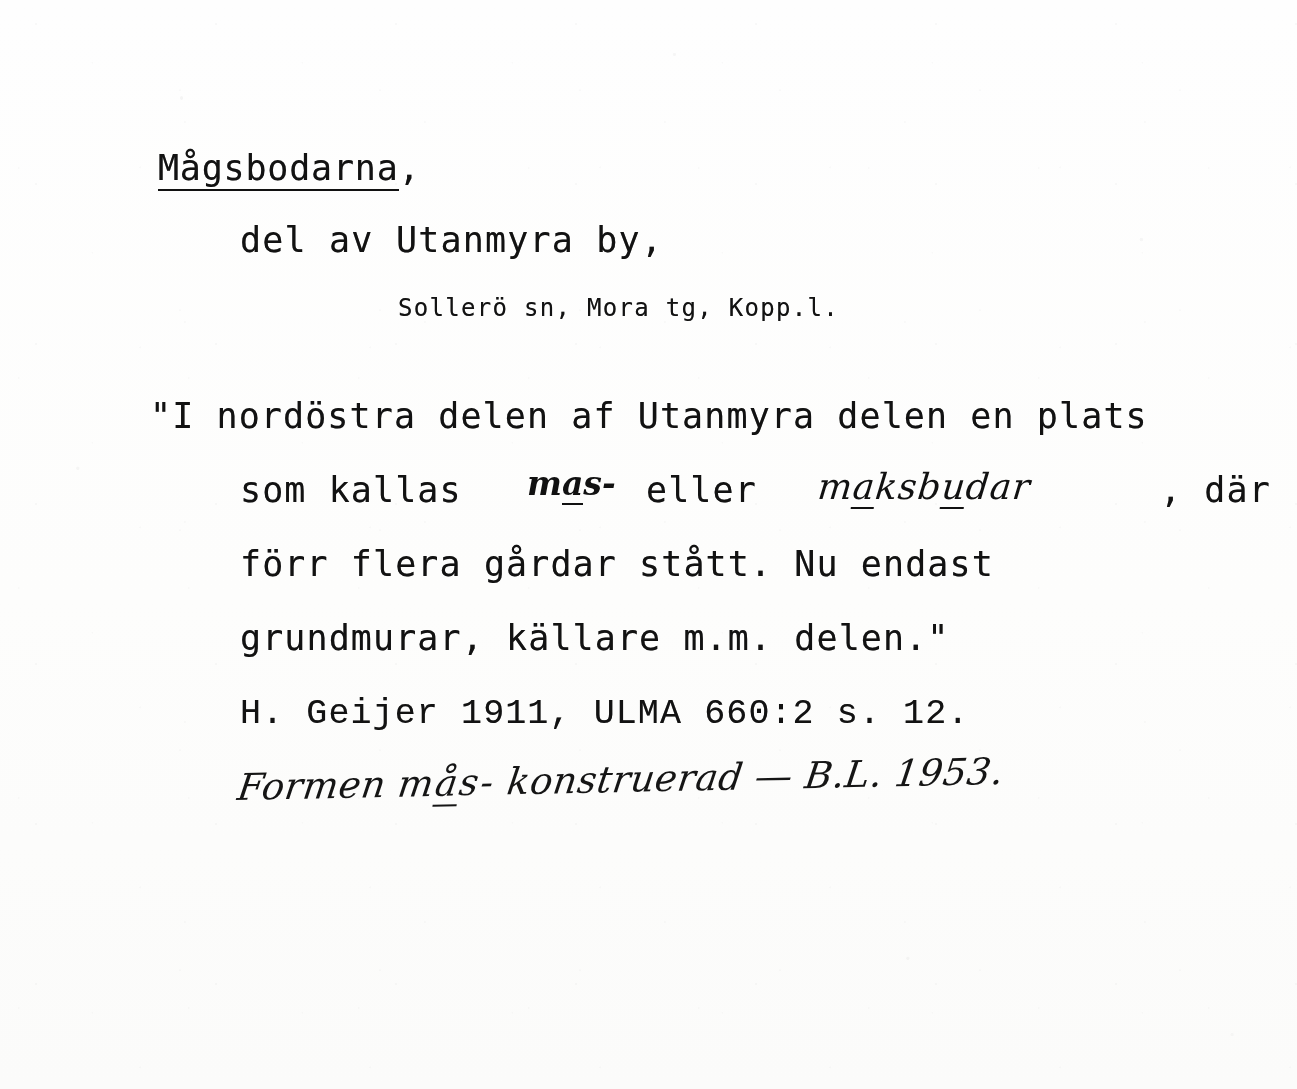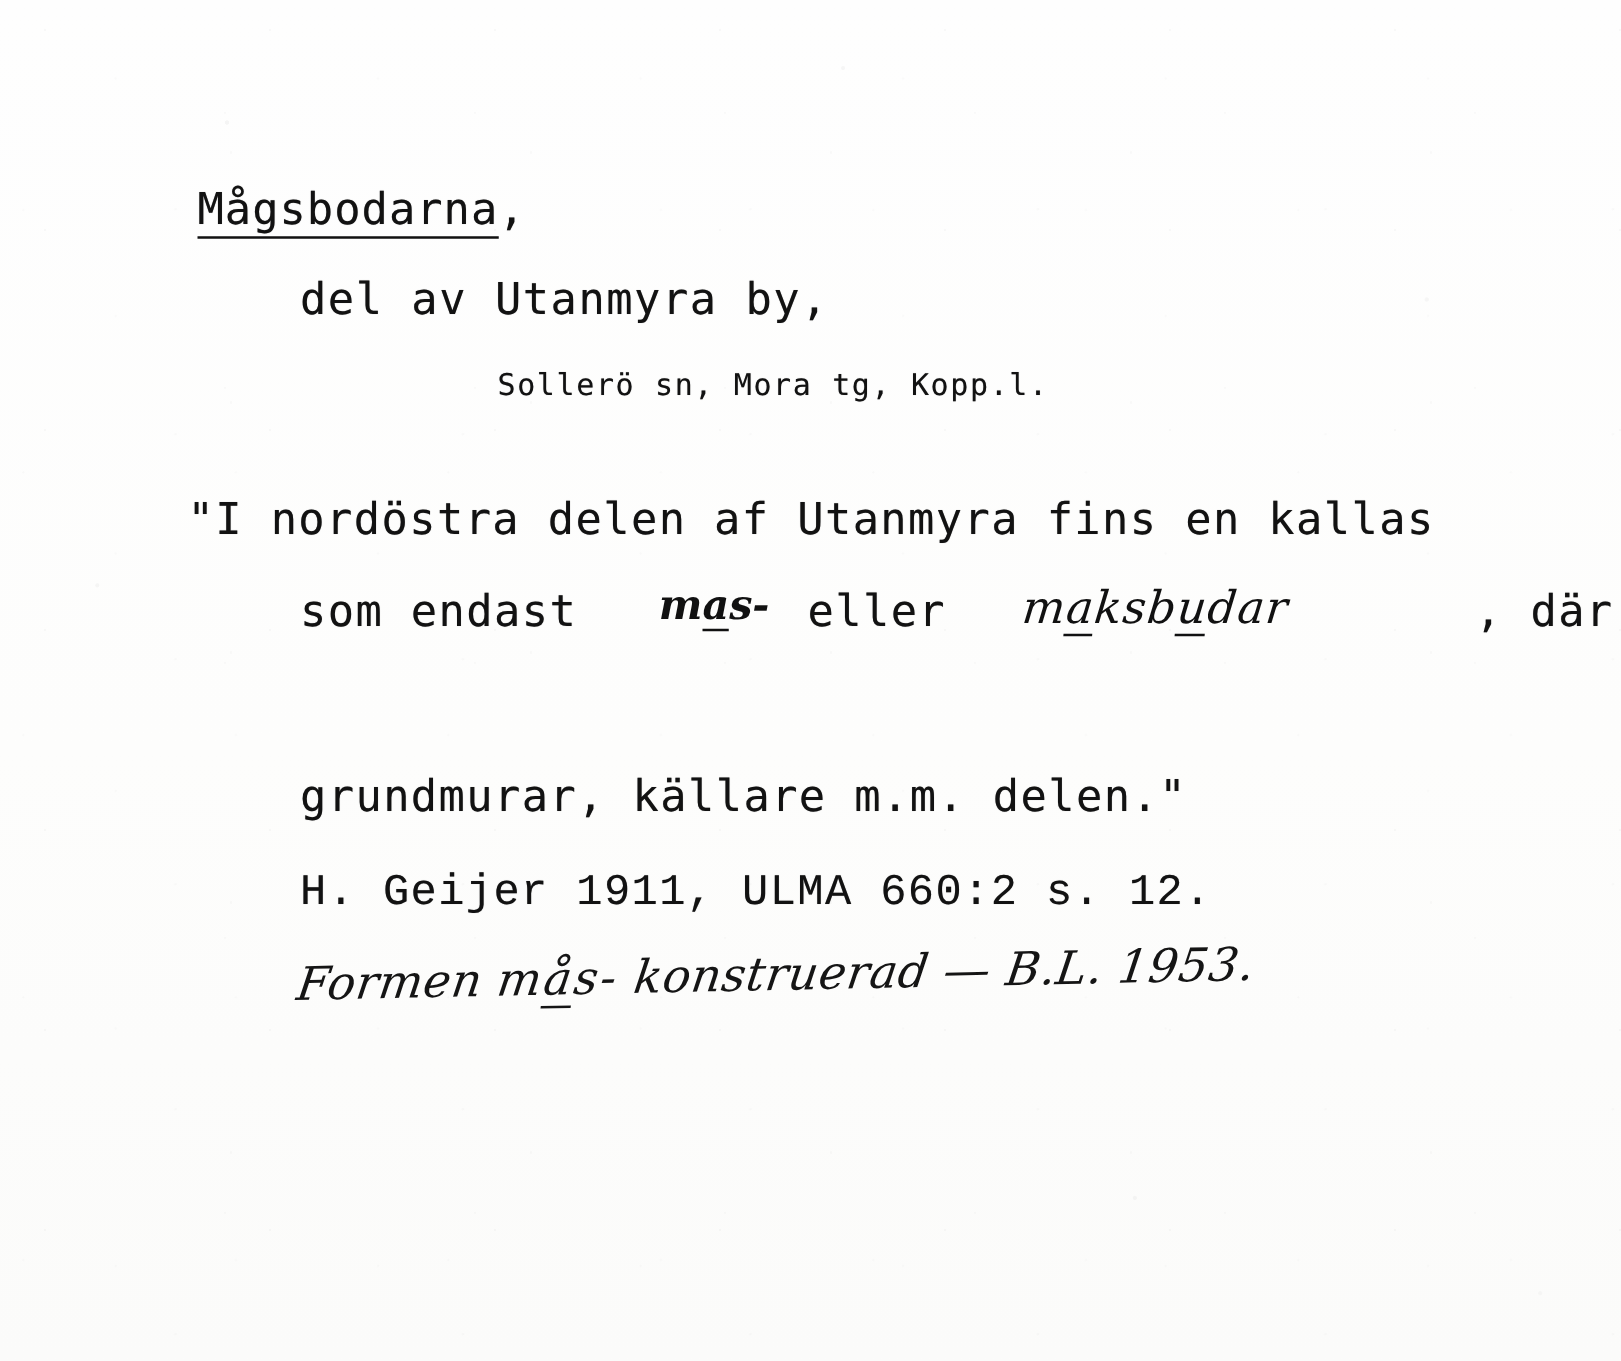--- a/index.html
+++ b/index.html
@@ -92,21 +92,20 @@
     left: 240px;
     top: 470px;
     font-size: 35px;
     letter-spacing: 1.1px;
   }
   #q2c {
     left: 1160px;
     top: 470px;
     font-size: 35px;
     letter-spacing: 1.1px;
-    margin-left: 20px;
   }
   #q3 {
     left: 240px;
     top: 544px;
     font-size: 35px;
     letter-spacing: 1.1px;
   }
   #q4 {
     left: 240px;
     top: 618px;
@@ -179,31 +178,32 @@
 <body>
 
 <div id="card">
   <div id="speckle"></div>
 
   <div class="typed" id="line-del">del av Utanmyra by,</div>
 
   <div class="typed" id="headword"><span class="under">Mågsbodarna</span><span>,</span></div>
   <div class="typed" id="line-parish">Sollerö sn, Mora tg, Kopp.l.</div>
 
-  <div class="typed" id="q1"><span>"</span><span>I nordöstra delen af Utanmyra fins en kallas</span></div>
-
-  <div class="typed" id="q2a">som endast</div>
+  <div class="typed" id="q1"><span>"</span><span>I nordöstra delen af Utanmyra delen en plats</span></div>
+
+  <div class="typed" id="q2a">som kallas</div>
 
   <span class="hand-inline" id="inline-form1">m<span class="u">a</span>s-</span>
 
   <div class="typed" style="left:646px; top:470px; font-size:35px; letter-spacing:1.1px;text-align:center;">eller</div>
 
   <span class="hand-inline-big" id="inline-form2">m<span style="border-bottom:2px solid #111;">a</span>ksb<span style="border-bottom:2px solid #111;">u</span>dar</span>
 
   <div class="typed" id="q2c">, där</div>
 
+  <div class="typed" id="q3">förr flera gårdar stått. Nu endast</div>
 
   <div class="typed" id="q4"><span>grundmurar, källare m.m. delen.</span><span>"</span></div>
 
   <div class="typed" id="source">H. Geijer 1911, ULMA 660:2 s. 12.</div>
 
   <div id="handnote"><span>Formen</span> <span class="spaced">m<span class="u">å</span>s-</span> <span>konstruerad —</span> <span>B.L.</span> <span>1953.</span></div>
 </div>
 
 </body></html>

